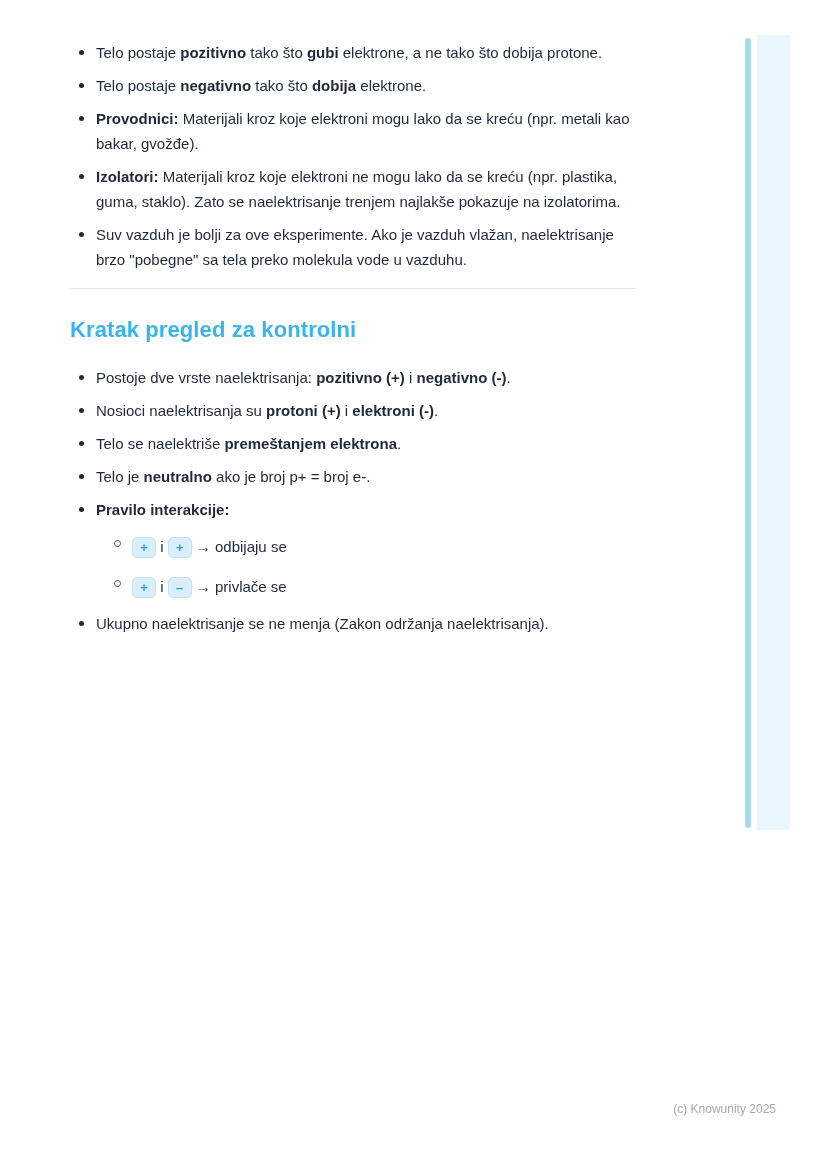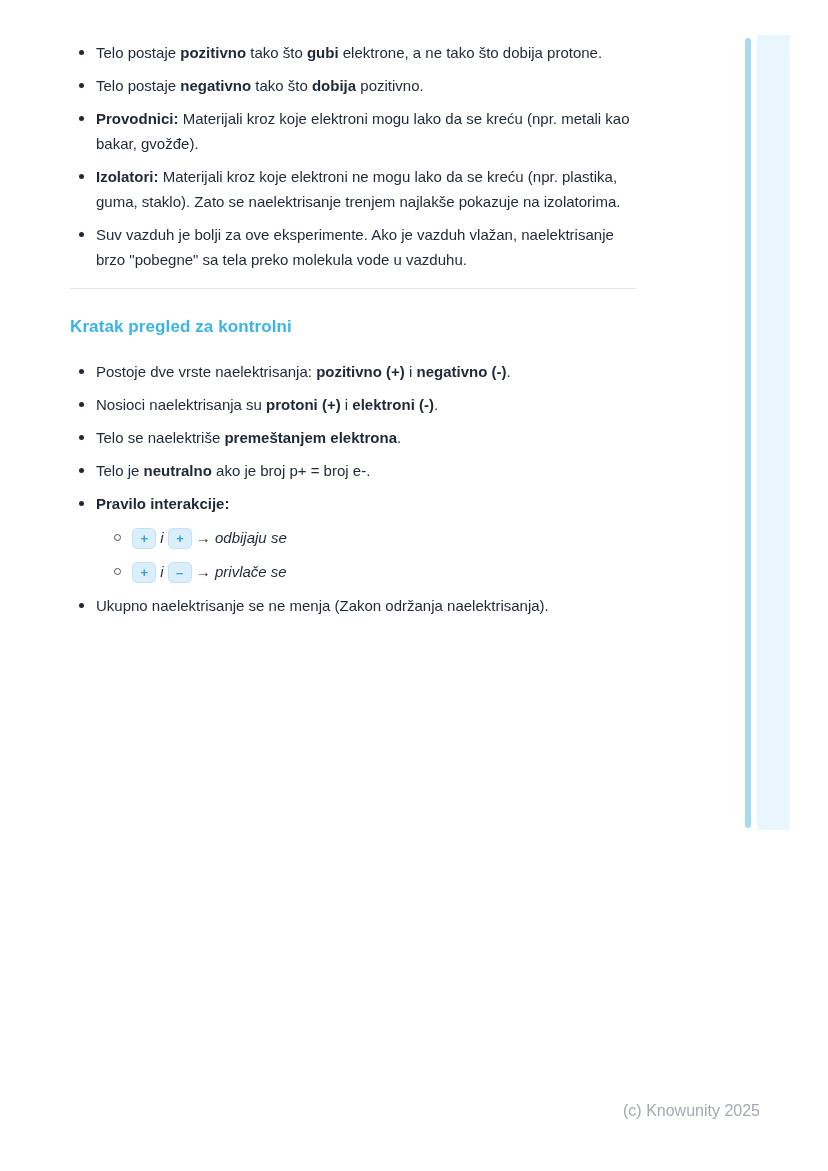--- a/index.html
+++ b/index.html
@@ -50,34 +50,33 @@
   ul.list b { font-weight: 700; }
 
   hr.divider {
     border: none;
     border-top: 1px solid var(--divider, #e3e6ea);
     margin: 16px 0 0 0;
   }
 
   h2.heading {
     margin: 28px 0 22px 0;
-    font-size: 17px;
+    font-size: 22px;
     font-weight: 700;
     color: var(--accent, #3ab4e9);
     letter-spacing: 0.1px;
   }
 
   ul.sublist { list-style: none; margin: 9px 0 2px 10px; }
   ul.sublist > li {
     position: relative;
     padding-left: 26px;
     margin-bottom: 9px;
     font-size: 15px;
-    line-height: 25px;
-    font-style: italic;
+    line-height: 31px;
   }
   ul.sublist > li::before {
     content: "";
     position: absolute;
     left: 8px; top: 9px;
     width: 5px; height: 5px;
     border-radius: 50%;
     background: #fff;
     border: 1.4px solid #4b5563;
   }
@@ -96,42 +95,42 @@
     font-size: 13px;
     font-weight: 700;
     vertical-align: middle;
     position: relative;
     top: -1px;
   }
 
   .footer {
     position: absolute;
     top: 1102px;
-    right: 68px;
-    font-size: 16px;
+    right: 52px;
+    font-size: 12px;
     color: var(--muted, #a3a9b3);
     text-align: right;
   }
 </style>
 </head>
 <body>
 
 <div class="page">
 
   <div class="rail-track"></div>
   <div class="rail-thumb"></div>
 
   <main class="content">
 
     <ul class="list">
       <li>
         <span>Telo postaje </span><b>pozitivno</b><span> tako što </span><b>gubi</b><span> elektrone, a ne tako što dobija protone.</span>
       </li>
       <li>
-        <span>Telo postaje </span><b>negativno</b><span> tako što </span><b>dobija</b><span> pozitivno.</span>
+        <span>Telo postaje </span><b>negativno</b><span> tako što </span><b>dobija</b><span> elektrone.</span>
       </li>
       <li>
         <b>Provodnici:</b><span> Materijali kroz koje elektroni mogu lako da se kreću (npr. metali kao bakar, gvožđe).</span>
       </li>
       <li>
         <b>Izolatori:</b><span> Materijali kroz koje elektroni ne mogu lako da se kreću (npr. plastika, guma, staklo). Zato se naelektrisanje trenjem najlakše pokazuje na izolatorima.</span>
       </li>
       <li>
         <span>Suv vazduh je bolji za ove eksperimente. Ako je vazduh vlažan, naelektrisanje brzo "pobegne" sa tela preko molekula vode u vazduhu.</span>
       </li>

